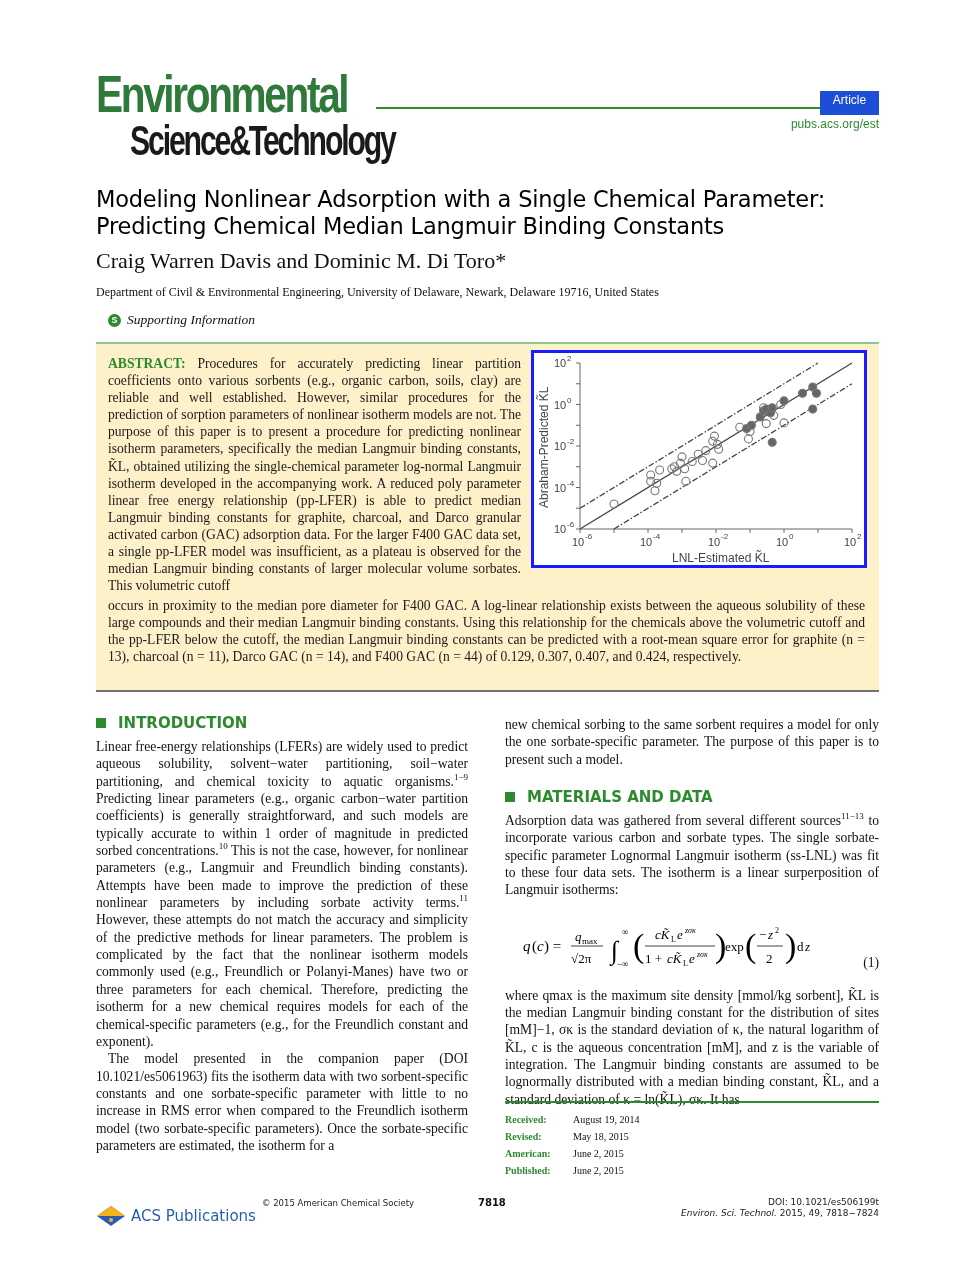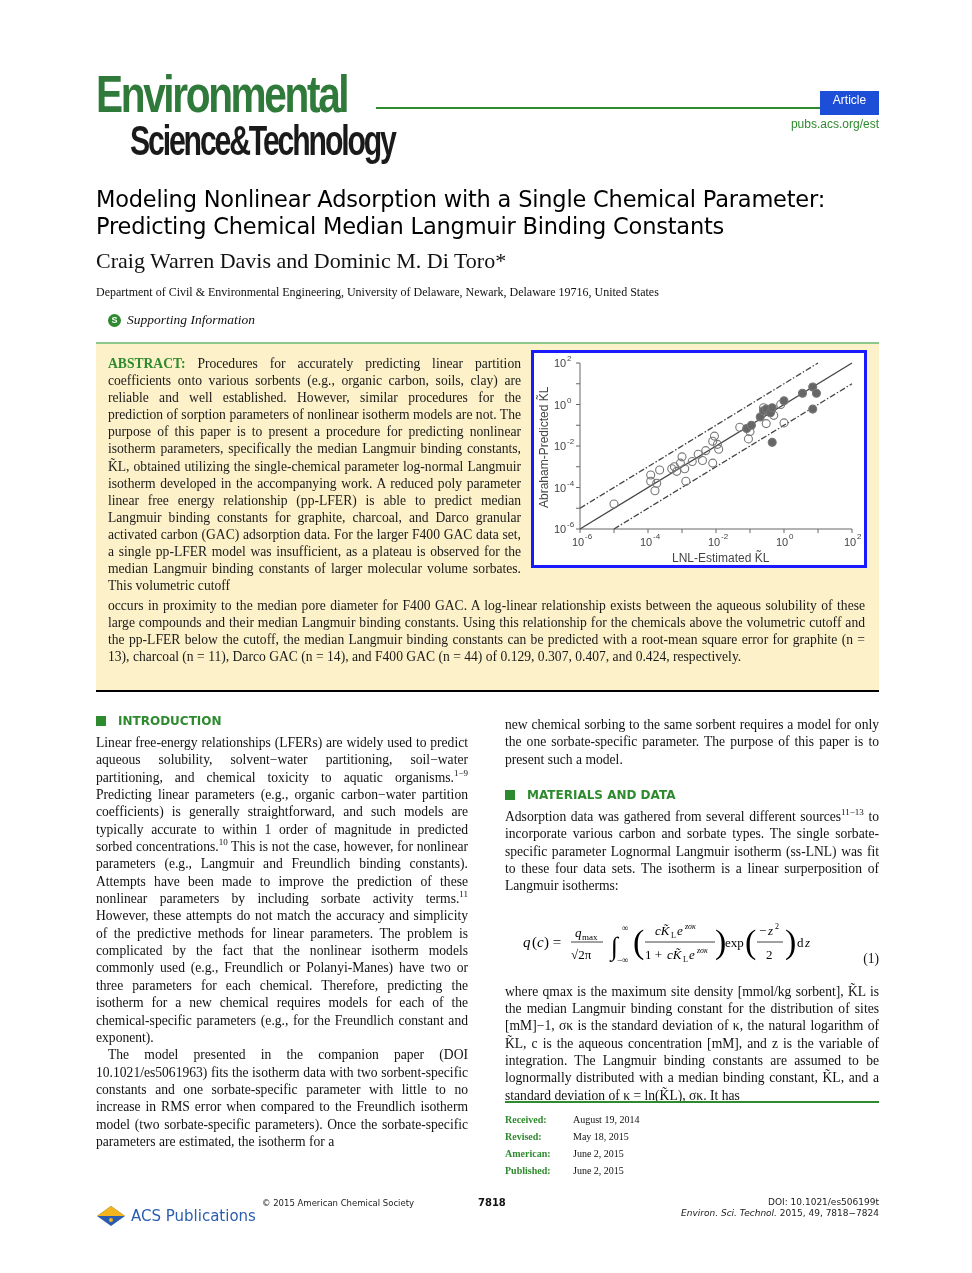--- a/index.html
+++ b/index.html
@@ -26,33 +26,33 @@
            font-size:22.5px; line-height:27px; font-weight:normal; color:#000; letter-spacing:-0.2px; }
   .authors { left:96px; top:248px; font-size:22px;font-family:Liberation Serif, serif; }
   .affil { left:96px; top:285px; font-size:12px; }
   .si { left:108px; top:312px; font-size:13.5px; font-style:italic; display:flex; align-items:center; gap:6px; }
   .si-icon { width:13px; height:13px; border-radius:50%; background:#2e8a2e; color:#fff;
              font-family:"Liberation Sans", sans-serif; font-size:9px; font-style:normal;
              display:inline-flex; align-items:center; justify-content:center; font-weight:bold; }
 
   
   .abstract-box { left:96px; top:342px; width:783px; height:350px; background:#fdf1c9;
-                  border-top:2px solid #8cc78c; border-bottom:2px solid #000000; box-sizing:border-box; }
+                  border-top:2px solid #8cc78c; border-bottom:2px solid #737373; box-sizing:border-box; }
   .abstract-text { position:absolute; font-size:13.6px; line-height:17.1px; text-align:justify; color:#1a1a1a; }
   .abstract-text.col { left:12px; top:11px; width:413px; }
   .abstract-text.full { left:12px; top:253px; width:757px; }
   .abstract-label { color:#2e8a2e; font-weight:bold; }
 
   .toc { left:531px; top:350px; width:336px; height:218px; border:3px solid #1a1aff; background:#fff; box-sizing:border-box; }
   .toc svg { position:absolute; left:0; top:0; }
 
   
   .col-left { left:96px; top:714px; width:372px; }
   .col-right { left:505px; top:716px; width:374px; }
-  .section-head { font-family:"DejaVu Sans", sans-serif; color:#2e8a2e; font-size:12px; font-weight:bold;
+  .section-head { font-family:"DejaVu Sans", sans-serif; color:#2e8a2e; font-size:15px; font-weight:bold;
                   display:flex; align-items:center; gap:12px; margin:0 0 6px 0; }
   .sq { width:10px; height:10px; background:#2e8a2e; display:inline-block; }
   .para { font-size:13.6px; line-height:17.35px; text-align:justify; margin:0; }
   .indent { text-indent:12px; }
   sup { font-size:9px; line-height:0; }
 
   .eq { position:relative; height:64px; margin:14px 0 10px 0; font-size:14px; }
   .eq-num { position:absolute; right:0; bottom:6px; font-size:13.6px; }
 
   .dates-rule { left:505px; top:1101px; width:374px; height:2px; background:#2e8a2e; }

